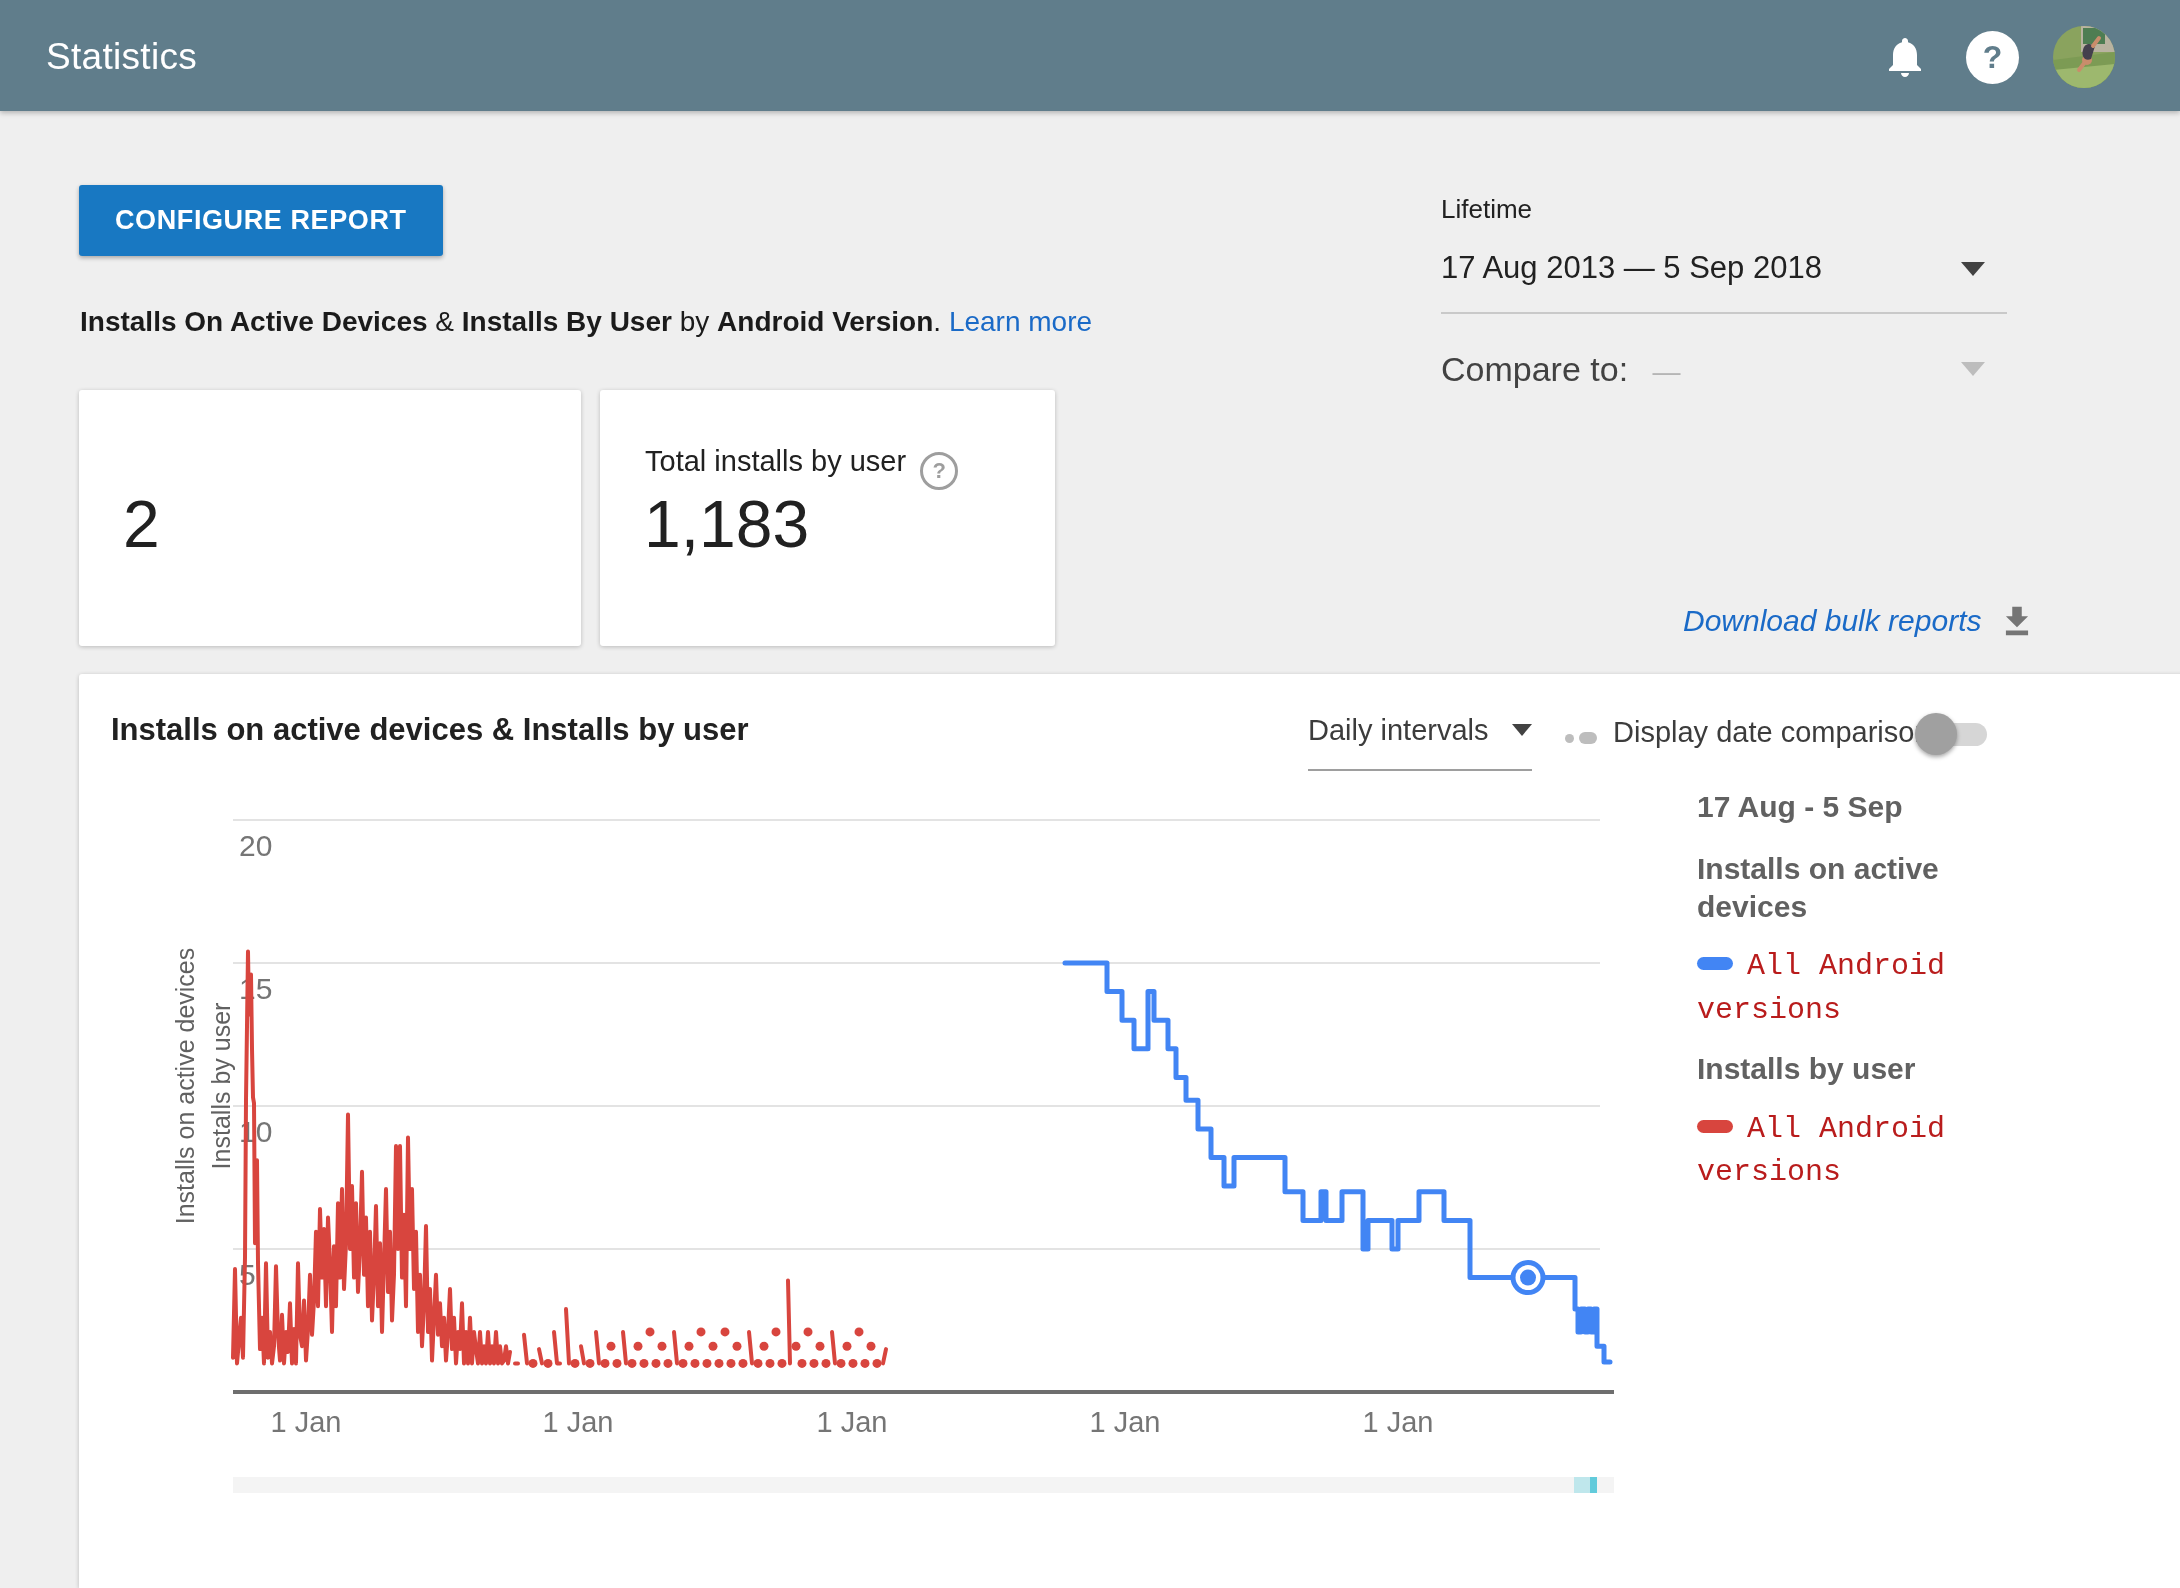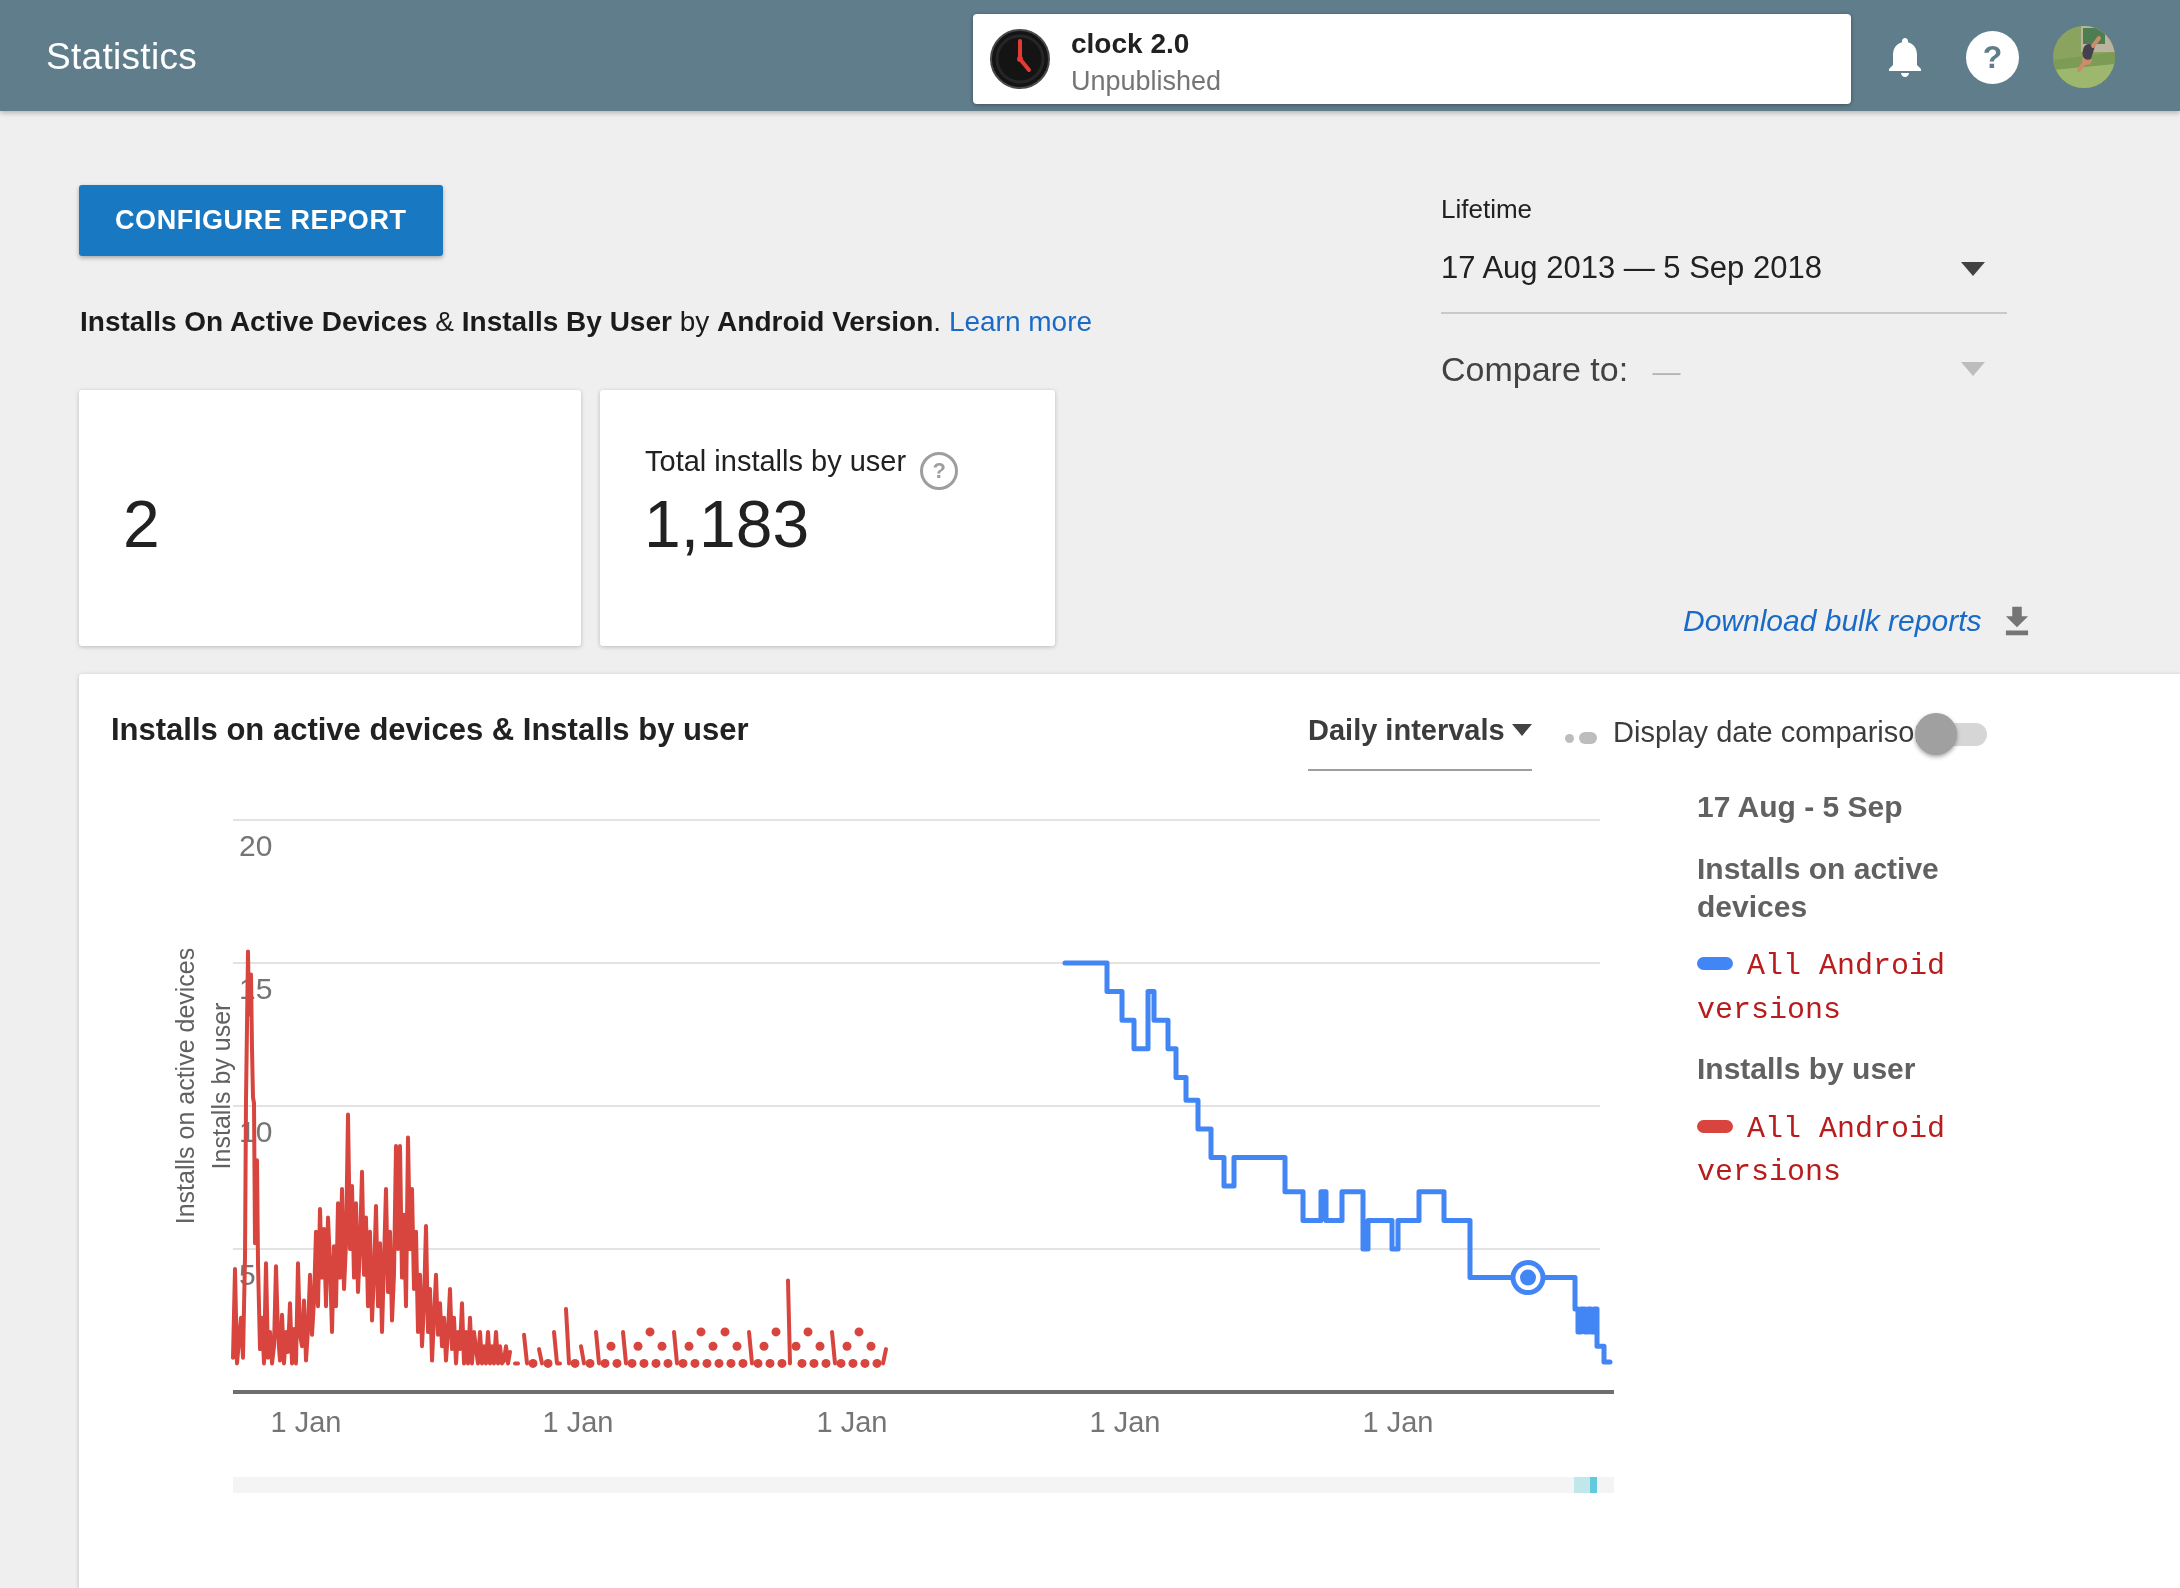--- a/index.html
+++ b/index.html
@@ -49,21 +49,21 @@
   .stat-value{position:absolute;left:44px;top:96px;font-size:66px;font-weight:400;color:#212121;}
   
   .download{position:absolute;left:1683px;top:602px;display:flex;align-items:center;cursor:pointer;font-style:italic;}
   .download-text{font-size:30px;color:#1a6ac7;}
   .download-ico{margin-left:16px;width:38px;height:38px;}
   
   .chart-card{position:absolute;left:79px;top:674px;width:2172px;height:914px;background:#fff;
     border-radius:3px 3px 0 0;box-shadow:0 1px 4px rgba(0,0,0,.22);}
   .chart-title{position:absolute;left:32px;top:38px;font-size:31px;font-weight:700;color:#212121;}
   .interval-dd{position:absolute;left:1229px;top:40px;width:224px;padding-bottom:22px;border-bottom:2px solid #9e9e9e;cursor:pointer;}
-  .interval-text{font-size:29px;color:#3c3c3c;font-weight:bold;}
+  .interval-text{font-size:29px;color:#3c3c3c;}
   .interval-caret{position:absolute;right:0;top:10px;width:0;height:0;
     border-left:10px solid transparent;border-right:10px solid transparent;border-top:12px solid #424242;}
   .cmp-glyph{position:absolute;left:1486px;top:58px;width:34px;height:12px;}
   .cmp-glyph .d1{position:absolute;left:0;top:2px;width:9px;height:9px;border-radius:50%;background:#bdbdbd;}
   .cmp-glyph .d2{position:absolute;left:14px;top:0;width:18px;height:12px;border-radius:7px;background:#bdbdbd;}
   .cmp-label{position:absolute;left:1534px;top:42px;font-size:29px;color:#3c3c3c;}
   .toggle{position:absolute;left:1836px;top:38px;width:78px;height:44px;cursor:pointer;}
   .toggle .track{position:absolute;left:10px;top:11px;width:62px;height:23px;border-radius:12px;background:#d6d6d6;}
   .toggle .knob{position:absolute;left:0;top:1px;width:42px;height:42px;border-radius:50%;background:#a0a0a0;
     box-shadow:0 2px 4px rgba(0,0,0,.35);}
@@ -81,34 +81,20 @@
   .hscroll .zoom-light{position:absolute;left:1341px;top:0;width:16px;height:16px;background:#bfe7ec;}
   .hscroll .zoom-dark{position:absolute;left:1357px;top:0;width:7px;height:16px;background:#62cbdb;cursor:ew-resize;}
   svg.chartsvg{position:absolute;left:0;top:0;}
 </style>
 </head>
 <body>
 
 <div class="topbar">
   <div class="topbar-title">Statistics</div>
 
-  <div class="app-selector">
-    <div class="app-icon">
-      <svg width="62" height="62" viewBox="0 0 62 62">
-        <circle cx="31" cy="31" r="29" fill="#141414" stroke="#4a4a4a" stroke-width="2"></circle>
-        <circle cx="31" cy="31" r="23" fill="none" stroke="#262626" stroke-width="3"></circle>
-        <line x1="31" y1="31" x2="31" y2="13" stroke="#e53935" stroke-width="4" stroke-linecap="round"></line>
-        <line x1="31" y1="31" x2="40" y2="42" stroke="#e53935" stroke-width="4" stroke-linecap="round"></line>
-        <circle cx="31" cy="31" r="3" fill="#e53935"></circle>
-      </svg>
-    </div>
-    <div class="app-name">clock 2.0</div>
-    <div class="app-status">Unpublished</div>
-
-  </div>
 
   <div class="bell-icon">
     <svg width="48" height="48" viewBox="0 0 24 24">
       <path fill="#ffffff" d="M12 22c1.1 0 2-.9 2-2h-4c0 1.1.9 2 2 2zm6-6v-5c0-3.07-1.63-5.64-4.5-6.32V4c0-.83-.67-1.5-1.5-1.5s-1.5.67-1.5 1.5v.68C7.64 5.36 6 7.92 6 11v5l-2 2v1h16v-1l-2-2z"></path>
     </svg>
   </div>
 
   <div class="help-icon">?</div>
 
   <div class="avatar">

